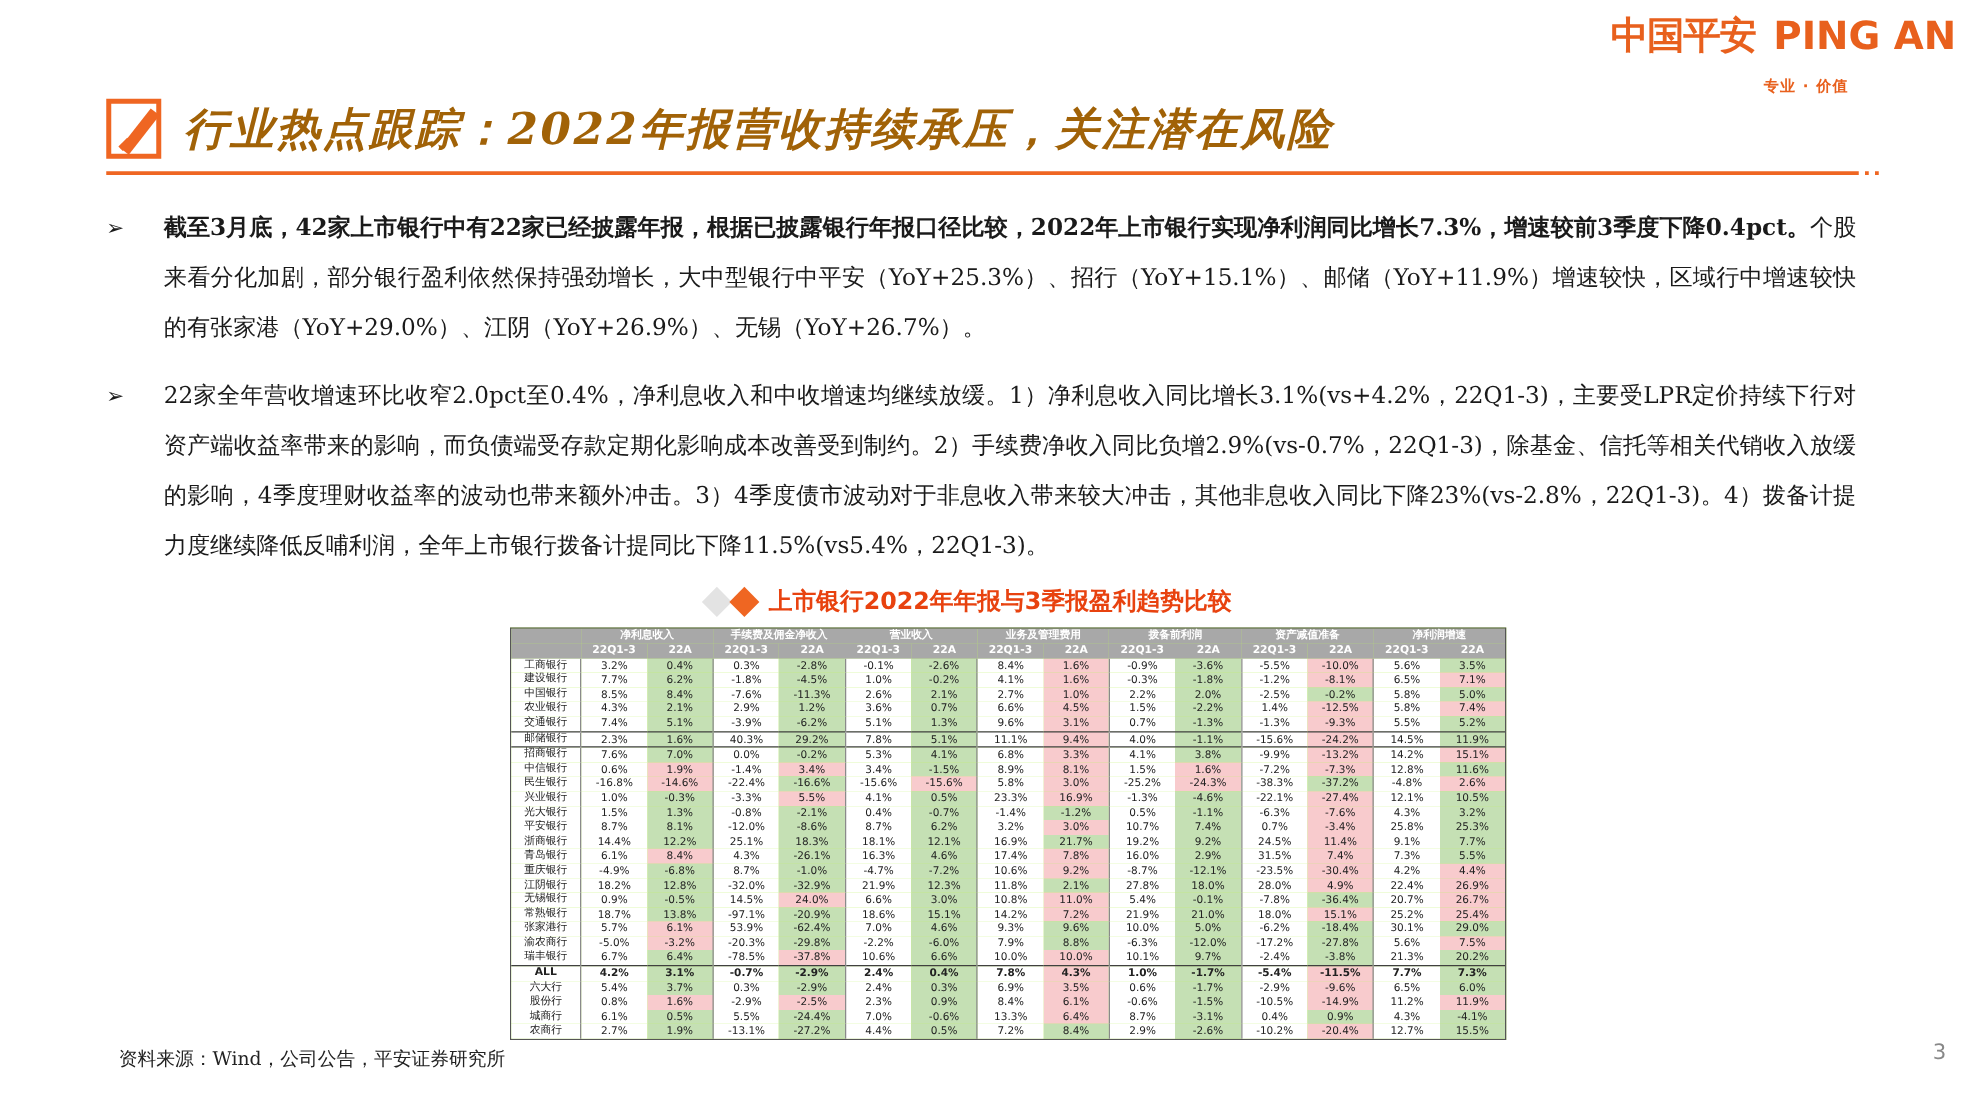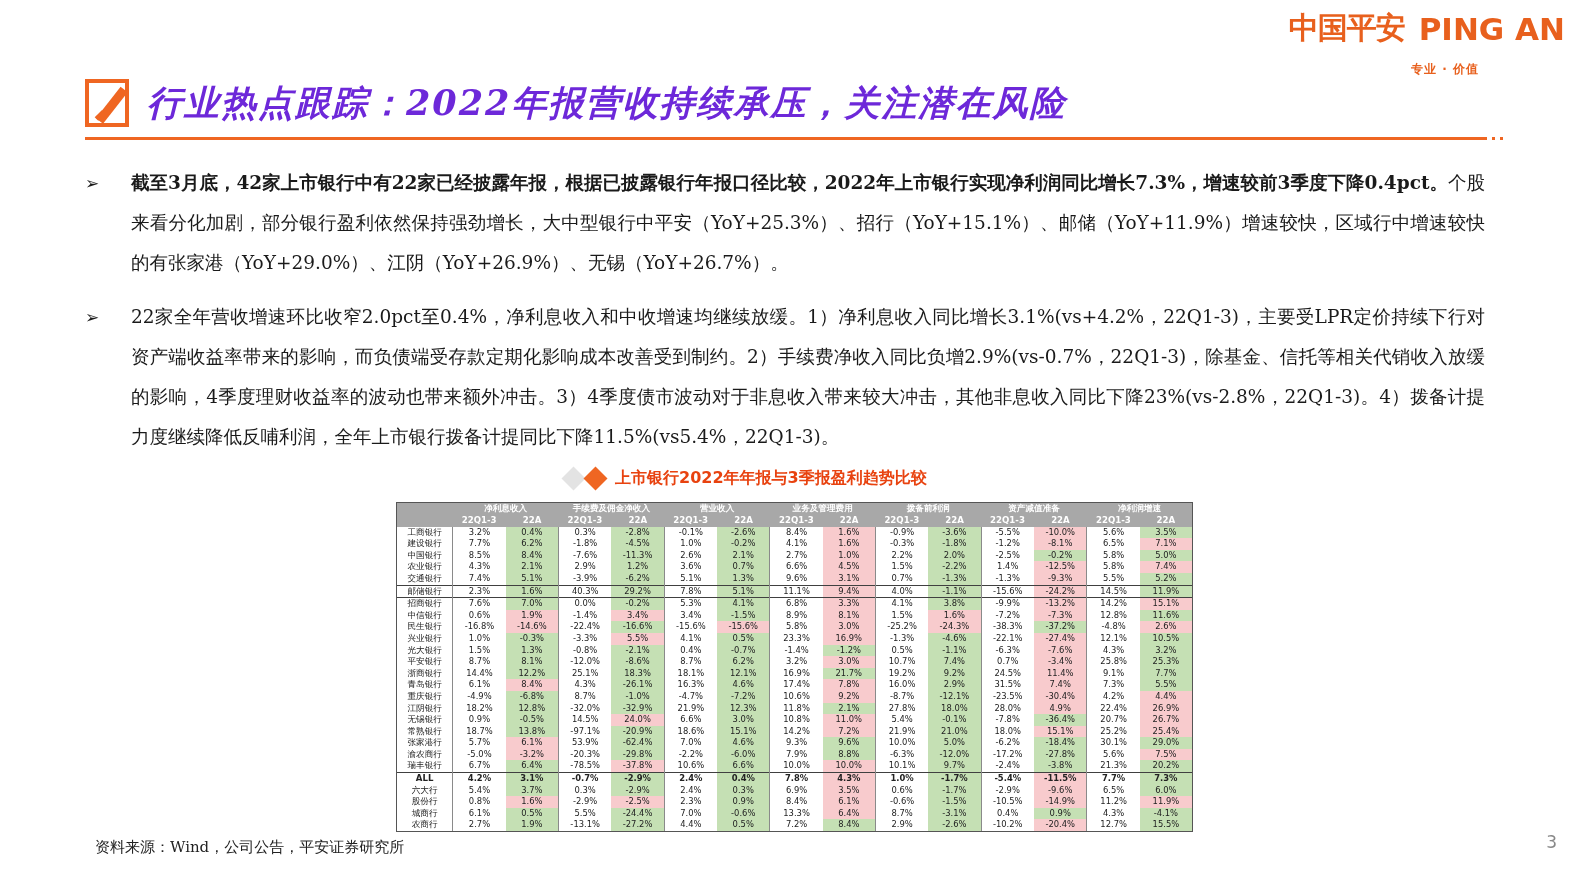--- a/index.html
+++ b/index.html
@@ -35,21 +35,21 @@
     content:"";position:absolute;left:6px;top:30px;width:10px;height:5px;
     background:#ef6622;transform:rotate(-45deg);
   }
   .title-icon:after{
     content:"";position:absolute;left:6px;top:-2px;width:9px;height:40px;
     background:#ef6622;transform:rotate(38deg);transform-origin:bottom center;
   }
   .title-text{
     font-family:"DejaVu Serif","Liberation Serif",serif;
     font-style:italic;font-weight:bold;
-    font-size:35px;color:#6d28d9;letter-spacing:2px;white-space:nowrap;
+    font-size:35px;color:#a16207;letter-spacing:2px;white-space:nowrap;
   }
   .title-rule{position:absolute;left:85px;top:137px;width:1402px;height:3px;background:#ef6622;}
   .title-rule-dot{position:absolute;left:1492px;top:137px;width:3px;height:3px;background:#ef6622;}
   .title-rule-dot2{position:absolute;left:1500px;top:137px;width:3px;height:3px;background:#ef6622;}
   
   .para{
     position:absolute;
     font-size:18.5px;line-height:40px;color:#1a1a1a;
     font-family:"DejaVu Serif","Liberation Serif",serif;
     text-align:justify;
@@ -61,25 +61,25 @@
   .para b{font-weight:bold;margin-top:12px;}
   #p1{left:85px;top:163px;width:1400px;}
   #p2{left:85px;top:297px;width:1400px;}
   
   .cap{position:absolute;left:565px;top:468px;display:flex;align-items:center;}
   .dia{width:17px;height:17px;transform:rotate(45deg);margin-right:5px;}
   .dia.gray{background:#e3e3e3;}
   .dia.orange{background:#ef6622;margin-right:11px;}
   .cap-text{
     font-family:"DejaVu Sans","Liberation Sans",sans-serif;
-    font-weight:bold;font-size:16px;color:#e8420f;letter-spacing:0px;white-space:nowrap;
+    font-weight:bold;font-size:19px;color:#e8420f;letter-spacing:0px;white-space:nowrap;
   }
   
   .tbl-wrap{
-    position:absolute;left:396px;top:502px;width:795px;background:#bef264;
+    position:absolute;left:408px;top:502px;width:795px;background:#bef264;
     border:1px solid #555;
   }
   table.t{border-collapse:collapse;width:795px;
     font-family:"DejaVu Sans","Liberation Sans",sans-serif;
     font-size:8.4px;color:#222;}
   table.t th,table.t td{padding:0;margin:0;text-align:center;height:11.6px;line-height:11.6px;}
   table.t thead th{background:#a8a8a8;color:#fff;font-weight:bold;font-size:8.6px;border:none;}
   table.t thead tr.h1 th{height:12px;}
   table.t thead tr.h2 th{height:11px;}
   .cname{text-align:center;width:58px;background:#fff;color:#222;font-size:8.6px;}

